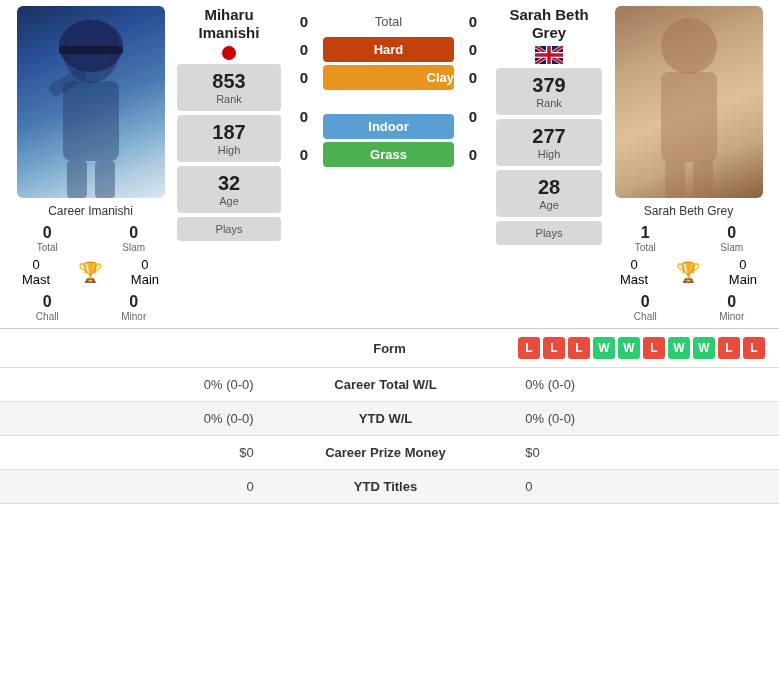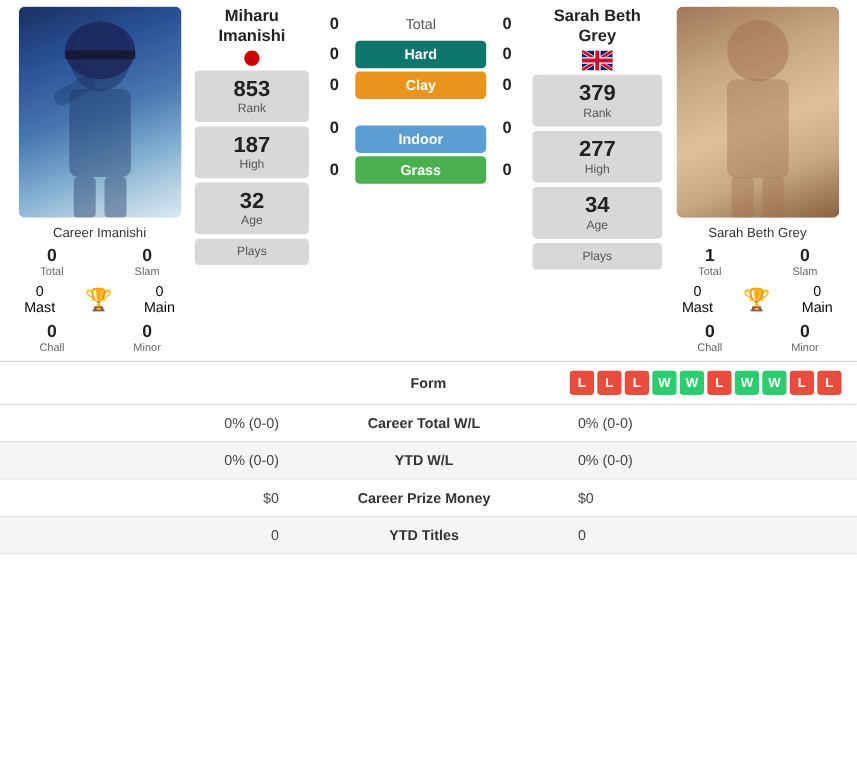--- a/index.html
+++ b/index.html
@@ -51,21 +51,21 @@
       width: 104px;
       flex-shrink: 0;
     }
 
     .center-surfaces {
       flex: 1;
       padding: 0 4px;
     }
 
     .right-stats-box {
-      width: 118px;
+      width: 106px;
       flex-shrink: 0;
     }
 
     .photo-wrapper {
       width: 148px;
       height: 192px;
       border-radius: 6px;
       overflow: hidden;
       margin: 0 auto;
     }
@@ -171,22 +171,22 @@
     .surf-label {
       border-radius: 4px;
       color: #fff;
       font-weight: bold;
       font-size: 13px;
       text-align: center;
       padding: 5px 0;
     }
 
     .surf-label.total-lbl { background: transparent; color: #555; font-weight: normal; }
-    .surf-label.hard-lbl { background: #0f766e; }
-    .surf-label.clay-lbl { background: #e8951e; }
+    .surf-label.hard-lbl { background: #c2410c; }
+    .surf-label.clay-lbl { background: #e8951e; text-align: right; }
     .surf-label.indoor-lbl { background: #5a9fd4; margin-top: 21px; }
     .surf-label.grass-lbl { background: #4caf50; }
 
     .bottom-section {
       border-top: 1px solid #ccc;
     }
 
     .form-row {
       display: flex;
       align-items: center;
@@ -352,21 +352,21 @@
       </div>
       <div class="gray-box">
         <div class="big-num">379</div>
         <div class="sub-label">Rank</div>
       </div>
       <div class="gray-box">
         <div class="big-num">277</div>
         <div class="sub-label">High</div>
       </div>
       <div class="gray-box">
-        <div class="big-num">34</div>
+        <div class="big-num">28</div>
         <div class="sub-label">Age</div>
       </div>
       <div class="gray-box">
         <div class="sub-label">Plays</div>
       </div>
     </div>
 
     <div class="left-player-block">
       <div class="photo-wrapper">
         <div class="photo-right">

